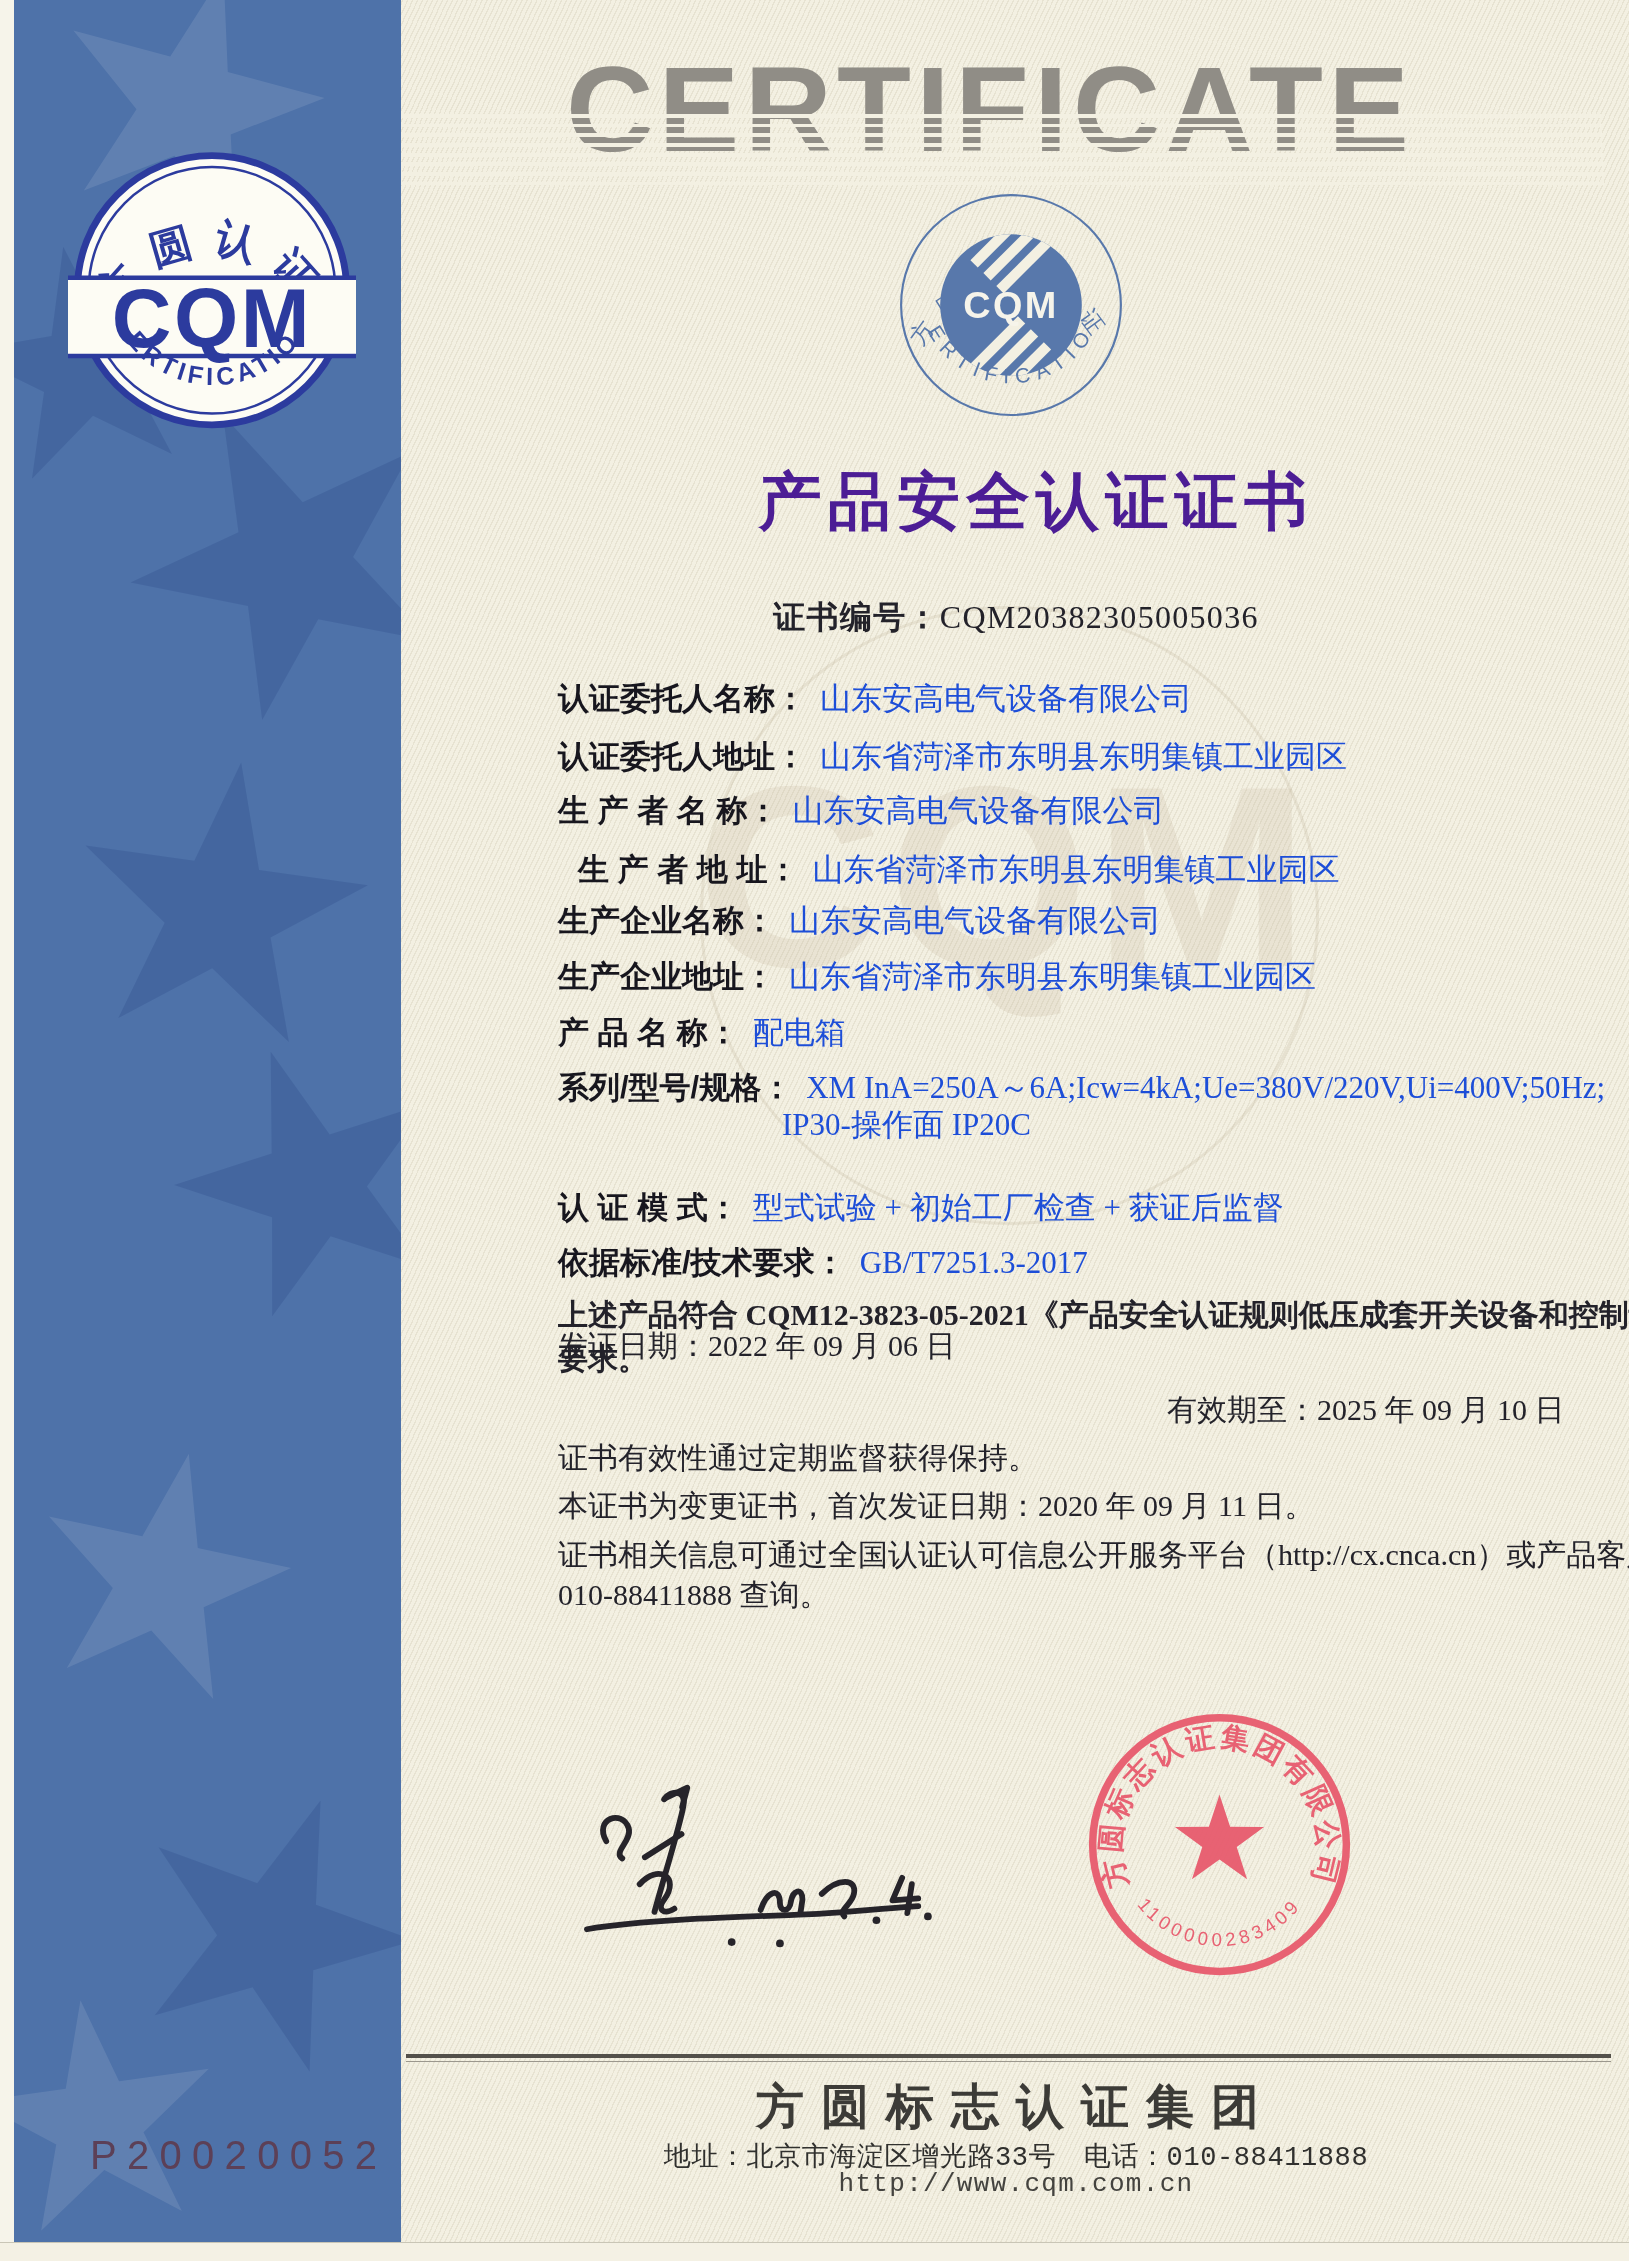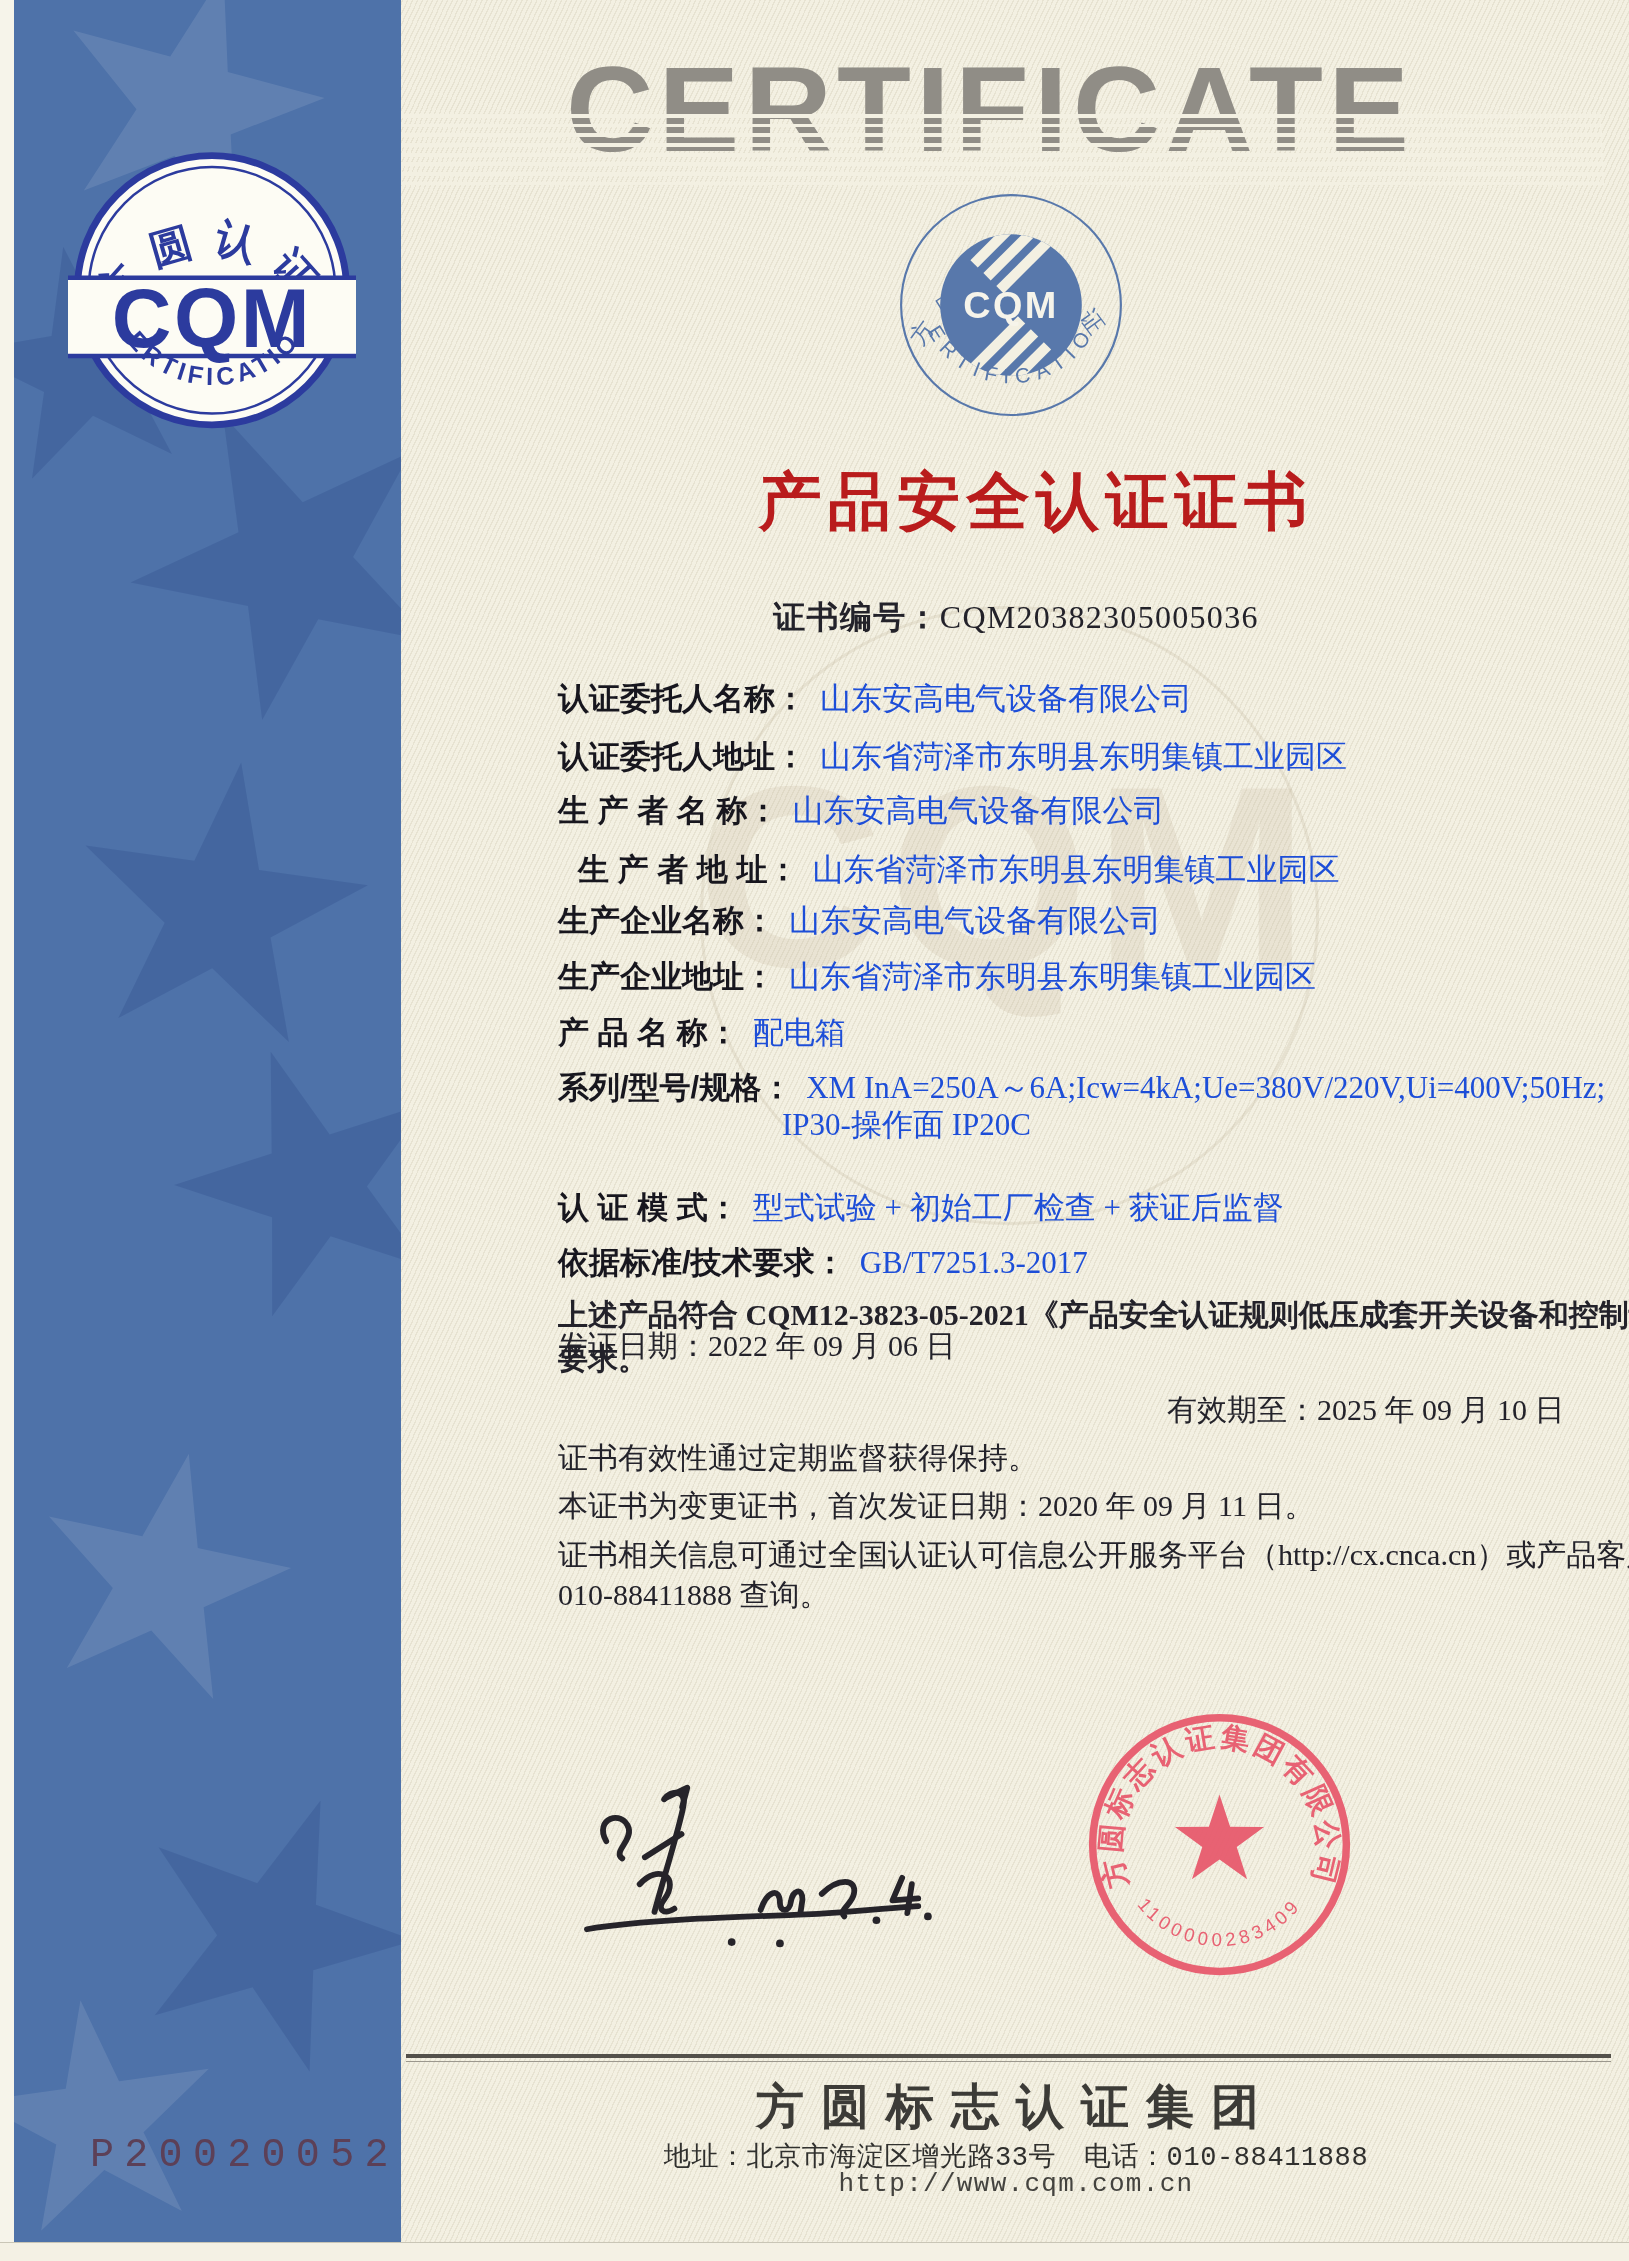--- a/index.html
+++ b/index.html
@@ -11,31 +11,31 @@
   
   .wm-ring{position:absolute;left:700px;top:606px;width:613px;height:613px;border:3.9px solid rgba(186,174,146,0.22);border-radius:50%;}
   .wm-text{position:absolute;left:683px;top:748px;width:645px;text-align:center;
     font-family:"Liberation Sans",sans-serif;font-weight:bold;font-size:258px;line-height:1;
     color:rgba(186,174,146,0.18);letter-spacing:5.2px;}
   
   .band{position:absolute;left:14px;top:0;width:387px;height:2242px;background:#4e72a9;overflow:hidden;}
   .star{position:absolute;clip-path:polygon(50% 0%,61% 35%,98% 35%,68% 57%,79% 91%,50% 70%,21% 91%,32% 57%,2% 35%,39% 35%);}
   .star.dark{background:rgba(20,46,110,0.16);}
   .star.lite{background:rgba(255,255,255,0.10);}
-  .serial{position:absolute;left:76px;top:2133px;font-family:Liberation Mono, monospace;
+  .serial{position:absolute;left:76px;top:2133px;font-family:Liberation Sans, sans-serif;
     font-size:40px;letter-spacing:10.3px;color:#5c4057;}
   
   .banner{position:absolute;left:402px;right:0;top:46px;text-align:center;
     font-family:"Liberation Sans",sans-serif;font-weight:bold;font-size:121px;line-height:1.05;
     letter-spacing:5.2px;color:#908d86;transform:translateX(-26px);}
   .banner .stripes{position:absolute;left:0;right:0;top:62px;height:77px;
     background:repeating-linear-gradient(180deg, rgba(0,0,0,0) 0 5.8px, #f3f0e2 5.8px 9.7px);}
   
   .cline{position:absolute;left:402px;right:0;text-align:center;}
-  .doc-title{top:459px;font-size:63px;font-weight:bold;letter-spacing:6.4px;color:#b91c1c;padding-left:40px;}
+  .doc-title{top:459px;font-size:63px;font-weight:bold;letter-spacing:6.4px;color:#4c1d95;padding-left:40px;}
   .certno{top:596px;font-size:32px;letter-spacing:1.3px;}
   
   .row{position:absolute;left:558px;font-size:31px;white-space:nowrap;}
   .row .lab{font-family:"Liberation Sans",sans-serif;font-weight:bold;color:#17161e;}
   .row .val{font-family:"Liberation Serif",serif;margin-left:14px;color:#1d4ed8;}
   .bold-serif{font-weight:bold;}
   .note{position:absolute;left:558px;font-size:30px;white-space:nowrap;}
   
   .stampwrap{position:absolute;left:1082px;top:1707px;opacity:0.94;}
   .sigwrap{position:absolute;left:567px;top:1780px;}

